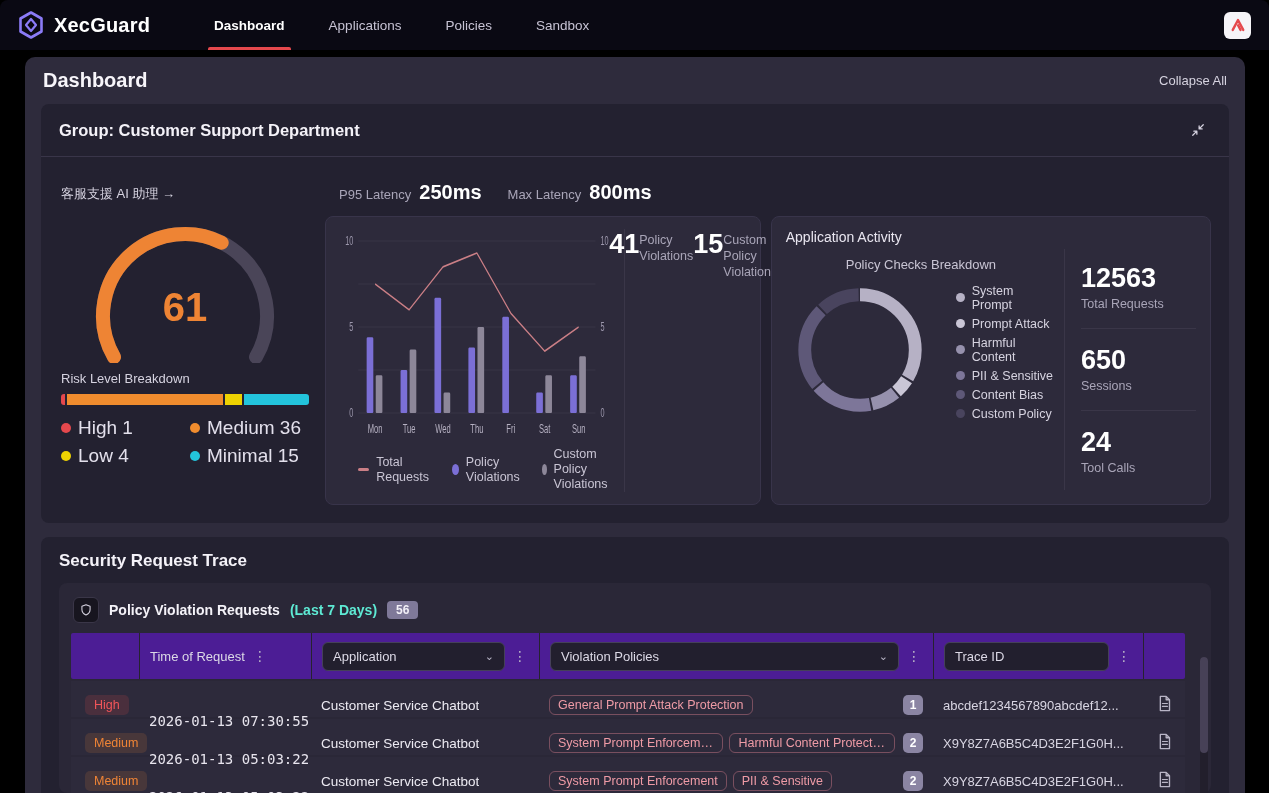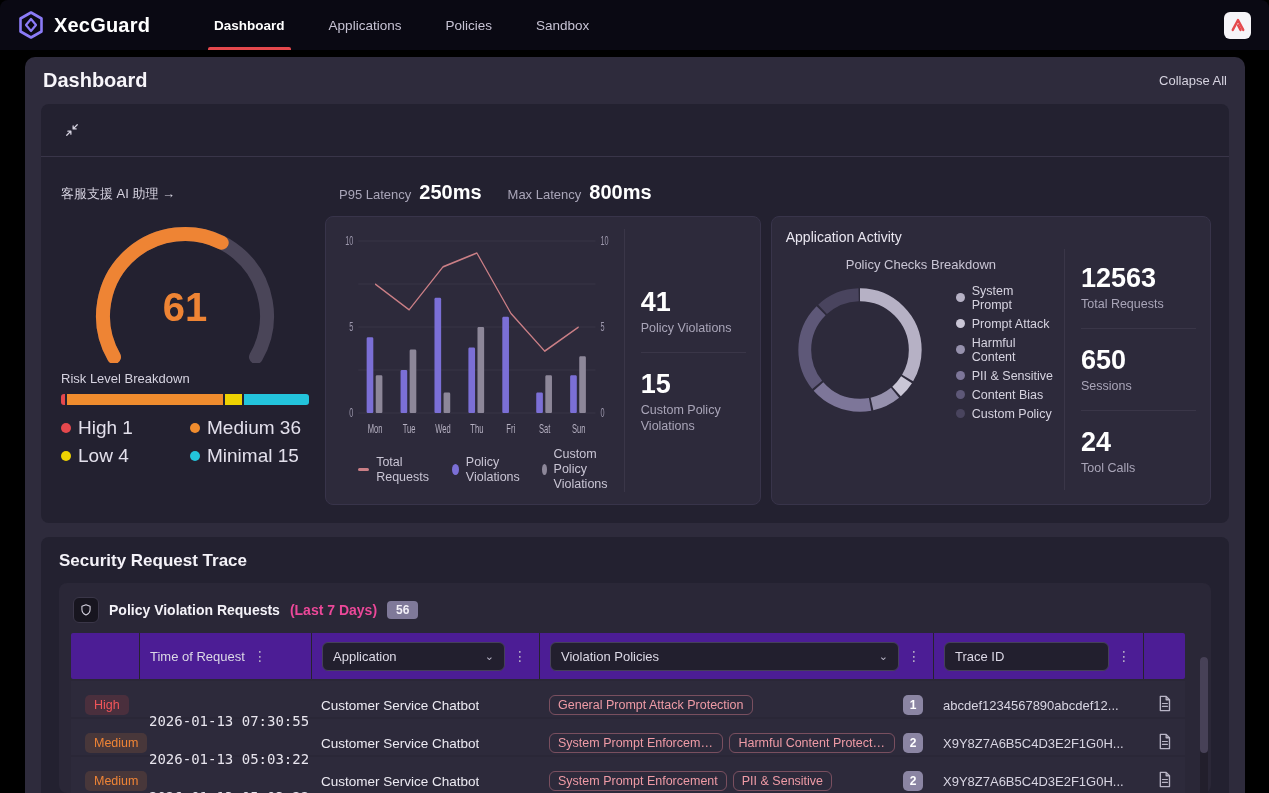--- a/index.html
+++ b/index.html
@@ -51,42 +51,42 @@
   .charts-row { display:grid; grid-template-columns:1fr 1.04fr; gap:10px; }
   .chart-card { background:#2d2a3b; border:1px solid #38344a; border-radius:8px; padding:12px 14px; }
   .chart-card-title { color:#e9e6f0; font-size:14px; font-weight:500; margin-bottom:4px; }
   .so-flex { display:flex; }
   .so-chart { flex:1; min-width:0; }
   .so-legend { display:flex; gap:18px; align-items:center; margin:2px 0 0 18px; }
   .so-li { display:flex; align-items:center; gap:7px; color:#c9c5d4; font-size:12.5px; line-height:15px; }
   .so-li .dash { width:16px; height:3px; border-radius:2px; }
   .so-li .dot { width:11px; height:11px; border-radius:50%; }
   .so-li .lbl { max-width:86px; }
-  .stats-col { width:122px; border-left:1px solid #3a3648; margin-left:10px; padding-left:16px; display:flex; flex-direction:column; justify-content:center; }
+  .stats-col { width:122px; border-left:1px solid #3a3648; margin-left:10px; padding-left:16px; display:flex; flex-direction:row; justify-content:center; }
   .stat-value { color:#fff; font-size:27px; font-weight:700; line-height:30px; }
   .stat-label { color:#a9a5b8; font-size:12.5px; margin-top:3px; line-height:16px; }
   .stat-div { border-top:1px solid #3a3648; margin:16px 0; }
 
   .aa-flex { display:flex; height:calc(100% - 22px); }
   .aa-left { flex:1; min-width:0; display:flex; flex-direction:column; align-items:center; }
   .donut-title { color:#c9c5d4; font-size:13px; margin:8px 0 4px 0; }
   .donut-row { display:flex; align-items:center; gap:22px; }
   .donut-legend { display:flex; flex-direction:column; gap:5px; }
   .dl-item { display:flex; align-items:center; gap:7px; color:#d6d3e0; font-size:12.5px; }
   .dl-dot { width:9px; height:9px; border-radius:50%; flex:0 0 auto; }
   .aa-stats { width:132px; border-left:1px solid #3a3648; margin-left:8px; padding-left:16px; display:flex; flex-direction:column; justify-content:center; }
 
   
   .trace-card { background:#232130; border-radius:8px; margin-top:14px; padding:14px 18px 18px 18px; }
   .trace-title { color:#f4f2f8; font-size:17px; font-weight:700; }
   .table-card { position:relative; background:#2a2737; border-radius:8px; margin-top:12px; padding:10px 12px 0 12px; }
   .sub-head { display:flex; align-items:center; gap:10px; padding:4px 2px 10px 2px; }
   .shield-box { width:26px; height:26px; background:#17151f; border:1px solid #3a3648; border-radius:6px; display:flex; align-items:center; justify-content:center; }
   .sub-title { color:#f4f2f8; font-size:14px; font-weight:700; }
-  .sub-period { color:#ec4899; font-size:14px; font-weight:700; }
+  .sub-period { color:#5eead4; font-size:14px; font-weight:700; }
   .count-badge { background:#7f7999; color:#f2f0f7; font-size:12px; font-weight:600; padding:2px 9px; border-radius:4px; }
 
   .tbl { margin-right:14px; }
   .tbl-head, .tbl-row { display:grid; grid-template-columns:68px 172px 228px 1fr 210px 42px; align-items:center; }
   .tbl-head { background:#4c1d95; height:46px; border-radius:2px; }
   .th { height:100%; display:flex; align-items:center; padding:0 10px; gap:6px; border-left:1px solid #26232f; }
   .th:first-child { border-left:none; }
   .th-label { color:#dcd9e6; font-size:13px; }
   .th-box { flex:1; display:flex; align-items:center; justify-content:space-between; background:#221f2e; border:1px solid #454059; border-radius:6px; padding:6px 10px; cursor:pointer; }
   .kebab { color:#b9b5c6; font-size:14px; letter-spacing:0; cursor:pointer; padding:0 2px; }
@@ -140,20 +140,21 @@
 
 <div class="panel">
 
   <div class="page-head">
     <div class="page-title">Dashboard</div>
     <div class="collapse-all">Collapse All</div>
   </div>
 
   <div class="group-card">
     <div class="group-head">
+      <div class="group-title">Group: Customer Support Department</div>
       <div class="icon-btn">
         <svg width="18" height="18" viewBox="0 0 24 24">
           <path d="M19 5 L13.5 10.5 M13.5 6.5 V10.5 H17.5" fill="none" stroke="#d6d3e0" stroke-width="1.7" stroke-linecap="round" stroke-linejoin="round"></path>
           <path d="M5 19 L10.5 13.5 M6.5 13.5 H10.5 V17.5" fill="none" stroke="#d6d3e0" stroke-width="1.7" stroke-linecap="round" stroke-linejoin="round"></path>
         </svg>
       </div>
     </div>
 
     <div class="group-body">
 

